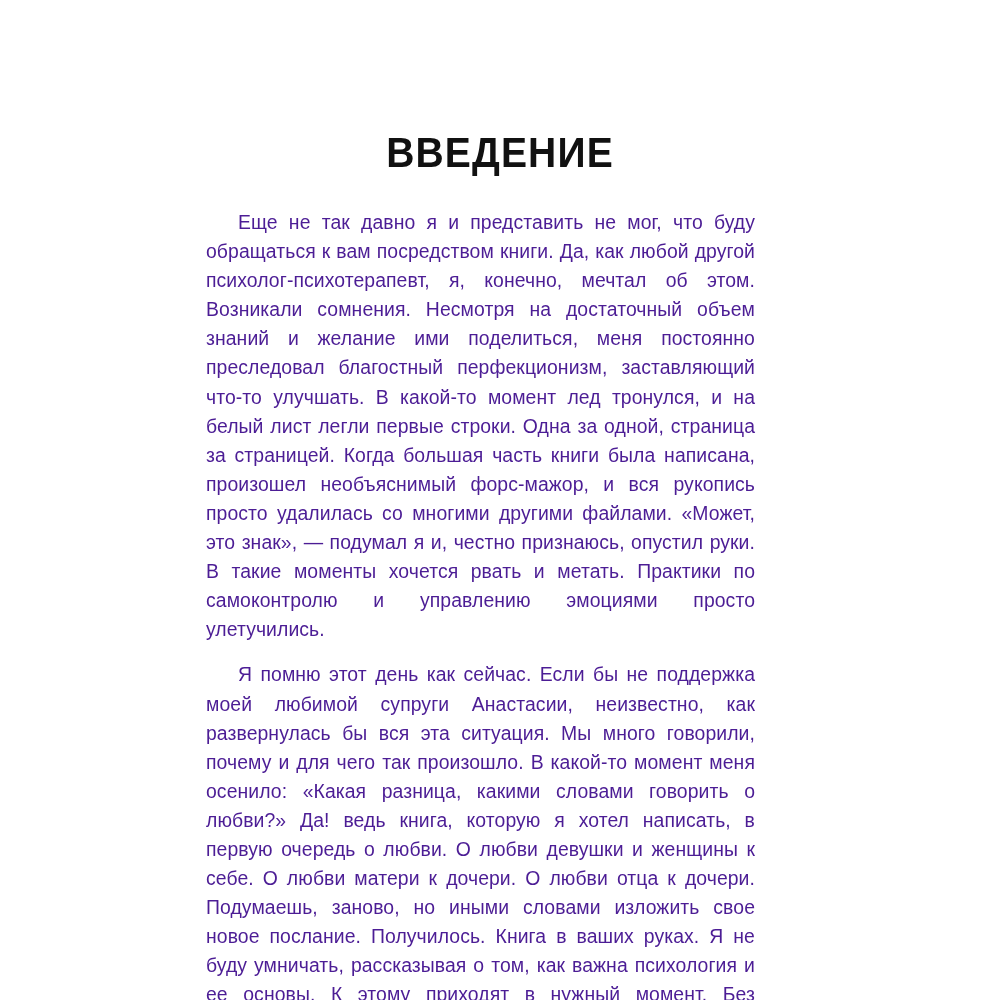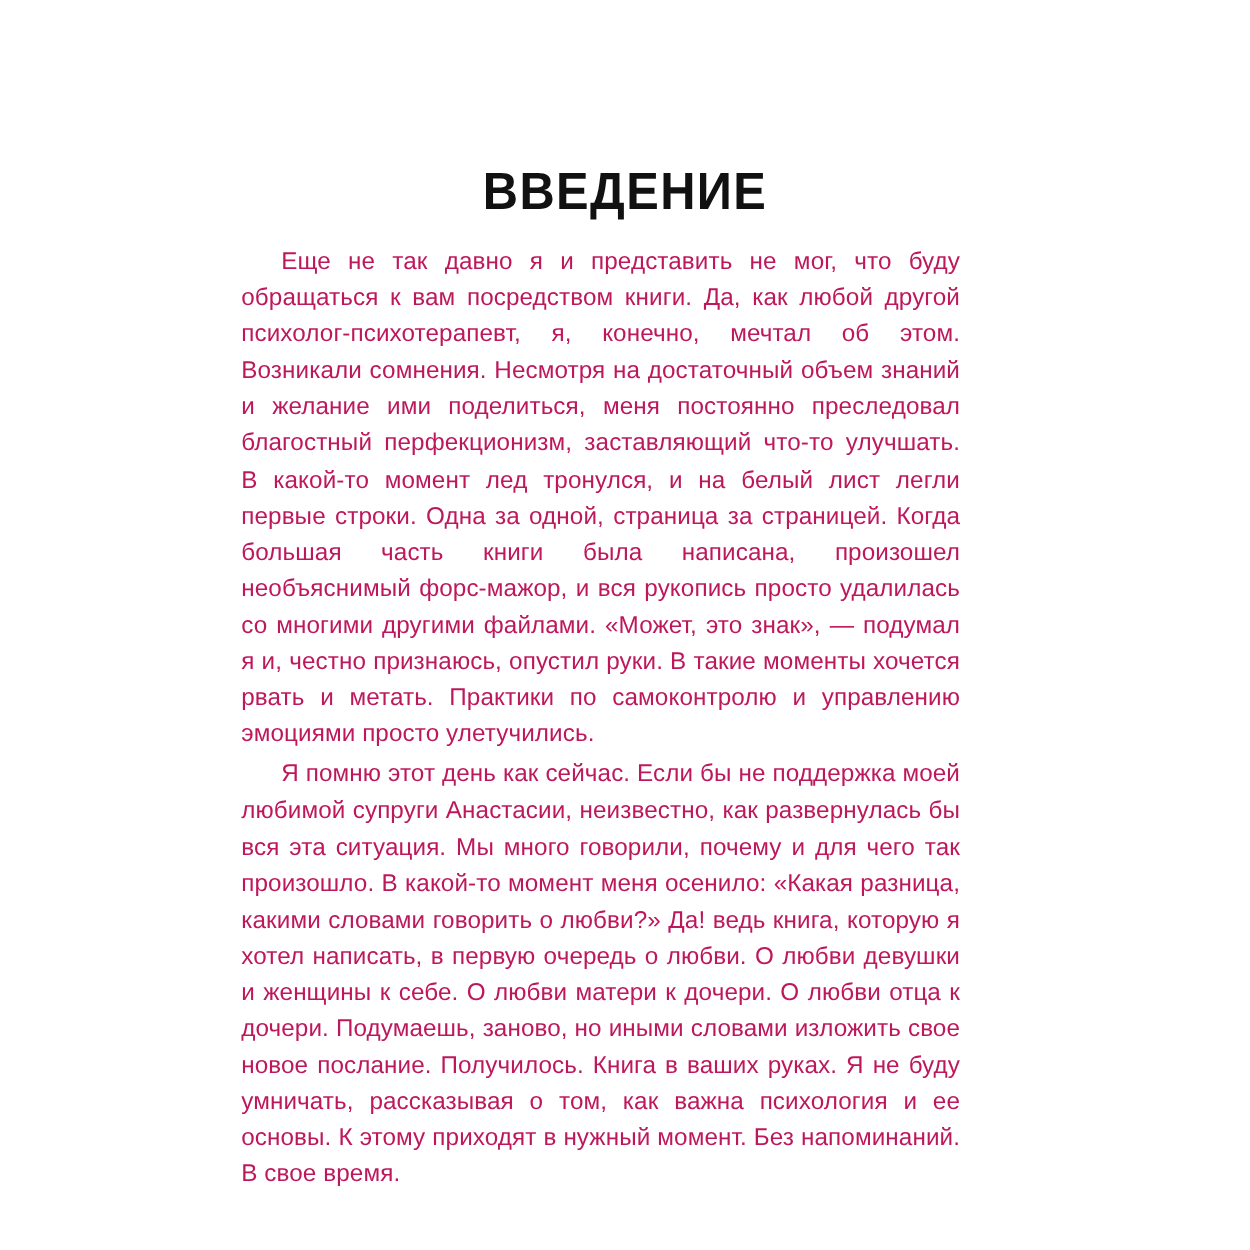--- a/index.html
+++ b/index.html
@@ -46,24 +46,24 @@
 
   
   .text-column {
     position: absolute;
     left: 190px;
     top: 192px;
     width: 581px;
   }
 
   .body-paragraph {
-    margin: 3px;
+    margin: 16px;
     font-size: 19.4px;
     line-height: 29.1px;
-    color: #be185d;
+    color: #4c1d95;
     text-align: justify;
     text-justify: inter-word;
     text-indent: 32px;
     letter-spacing: 0.08px;
     font-weight: 400;
     hyphens: manual;
     -webkit-hyphens: manual;
   }
 
   .body-paragraph + .body-paragraph {

